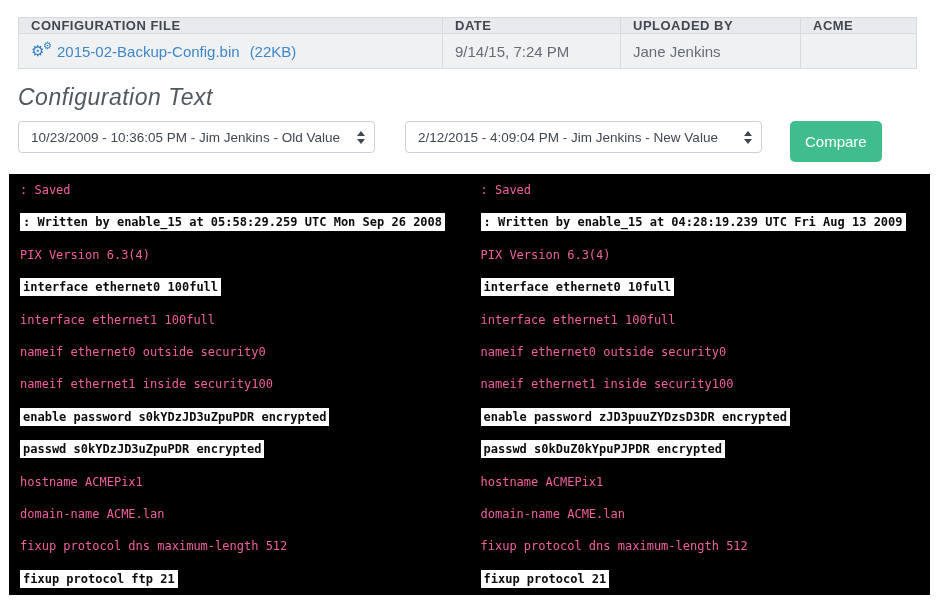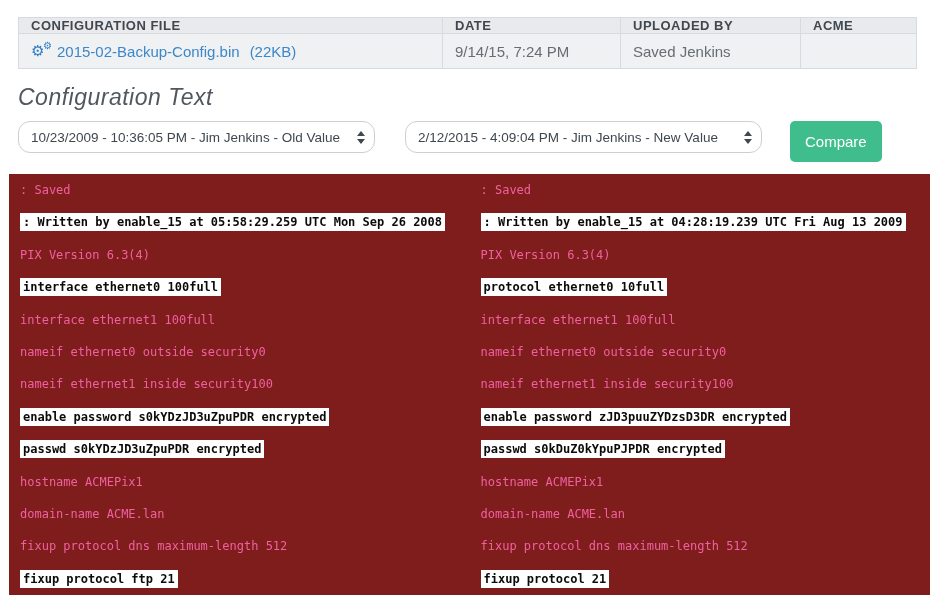--- a/index.html
+++ b/index.html
@@ -21,35 +21,35 @@
   .cog-big { font-size:15px; line-height:18px; }
   .cog-small { font-size:10px; position:absolute; top:-2px; left:12px; }
   .file-size { margin-left:10px; }
 
   
   .section-title { margin:15px 0 0 18px; font-size:23px; font-style:italic; font-weight:400;
     color:#50575e; letter-spacing:.5px; }
 
   
   .controls { display:flex; align-items:flex-start; margin:10px 0 0 18px; }
-  .select-box { width:357px; height:32px; background:#fff; border:1px solid #c9d0d6; border-radius:12px;
+  .select-box { width:357px; height:32px; background:#fff; border:1px solid #c9d0d6; border-radius:4px;
     display:flex; align-items:center; justify-content:space-between; padding:0 9px 0 12px;
     font-size:13.5px; color:#3f4750; cursor:pointer; white-space:nowrap; overflow:hidden; }
   .select-box + .select-box { margin-left:30px; }
   .select-value { overflow:hidden; text-overflow:ellipsis; }
   .sel-arrows { display:flex; flex-direction:column; align-items:center; margin-left:8px; flex:0 0 auto; }
   .tri-up { width:0; height:0; border-left:4px solid transparent; border-right:4px solid transparent;
     border-bottom:5px solid #3f4750; margin-bottom:3px; }
   .tri-down { width:0; height:0; border-left:4px solid transparent; border-right:4px solid transparent;
     border-top:5px solid #3f4750; }
   .compare-btn { margin-left:28px; height:41px; padding:0 15px; background:#3fbd8c; color:#ffffff;
     border:none; border-radius:5px; font-size:15px; font-family:"Liberation Sans", sans-serif; cursor:pointer; }
 
   
-  .diff-panel { margin:12px 0 0 9px; width:921px; height:421px; background:#7f1d1d;
+  .diff-panel { margin:12px 0 0 9px; width:921px; height:421px; background:#000000;
     display:flex; font-family:"DejaVu Sans Mono", monospace; font-size:12px; overflow:hidden; }
   .diff-col { width:50%; padding-left:11px; overflow:hidden; }
   .diff-line { line-height:32.4px; height:32.4px; white-space:nowrap; }
   .diff-plain { color:#f0609f; }
   .diff-changed { color:#0b0b0b; font-weight:700; background:#ffffff; padding:2px 3px; }
 </style>
 </head>
 <body>
 
 <table class="cfg-table">
@@ -70,21 +70,21 @@
   <tbody>
     <tr>
       <td>
         <a class="file-link">
           <span class="cogs"><span class="cog-big">⚙</span><span class="cog-small">⚙</span></span>
           <span>2015-02-Backup-Config.bin</span>
           <span class="file-size">(22KB)</span>
         </a>
       </td>
       <td>9/14/15, 7:24 PM</td>
-      <td>Saved Jenkins</td>
+      <td>Jane Jenkins</td>
       <td></td>
     </tr>
   </tbody>
 </table>
 
 <h1 class="section-title">Configuration Text</h1>
 
 <div class="controls">
   <div class="select-box">
     <span class="select-value">10/23/2009 - 10:36:05 PM - Jim Jenkins - Old Value</span>
@@ -116,21 +116,21 @@
       <div class="diff-line"><span class="diff-changed">passwd s0kYDzJD3uZpuPDR encrypted</span></div>
       <div class="diff-line"><span class="diff-plain">hostname ACMEPix1</span></div>
       <div class="diff-line"><span class="diff-plain">domain-name ACME.lan</span></div>
       <div class="diff-line"><span class="diff-plain">fixup protocol dns maximum-length 512</span></div>
       <div class="diff-line"><span class="diff-changed">fixup protocol ftp 21</span></div>
     </div>
   <div class="diff-col">
       <div class="diff-line"><span class="diff-plain">: Saved</span></div>
       <div class="diff-line"><span class="diff-changed">: Written by enable_15 at 04:28:19.239 UTC Fri Aug 13 2009</span></div>
       <div class="diff-line"><span class="diff-plain">PIX Version 6.3(4)</span></div>
-      <div class="diff-line"><span class="diff-changed">protocol ethernet0 10full</span></div>
+      <div class="diff-line"><span class="diff-changed">interface ethernet0 10full</span></div>
       <div class="diff-line"><span class="diff-plain">interface ethernet1 100full</span></div>
       <div class="diff-line"><span class="diff-plain">nameif ethernet0 outside security0</span></div>
       <div class="diff-line"><span class="diff-plain">nameif ethernet1 inside security100</span></div>
       <div class="diff-line"><span class="diff-changed">enable password zJD3puuZYDzsD3DR encrypted</span></div>
       <div class="diff-line"><span class="diff-changed">passwd s0kDuZ0kYpuPJPDR encrypted</span></div>
       <div class="diff-line"><span class="diff-plain">hostname ACMEPix1</span></div>
       <div class="diff-line"><span class="diff-plain">domain-name ACME.lan</span></div>
       <div class="diff-line"><span class="diff-plain">fixup protocol dns maximum-length 512</span></div>
       <div class="diff-line"><span class="diff-changed">fixup protocol 21</span></div>
     </div>

